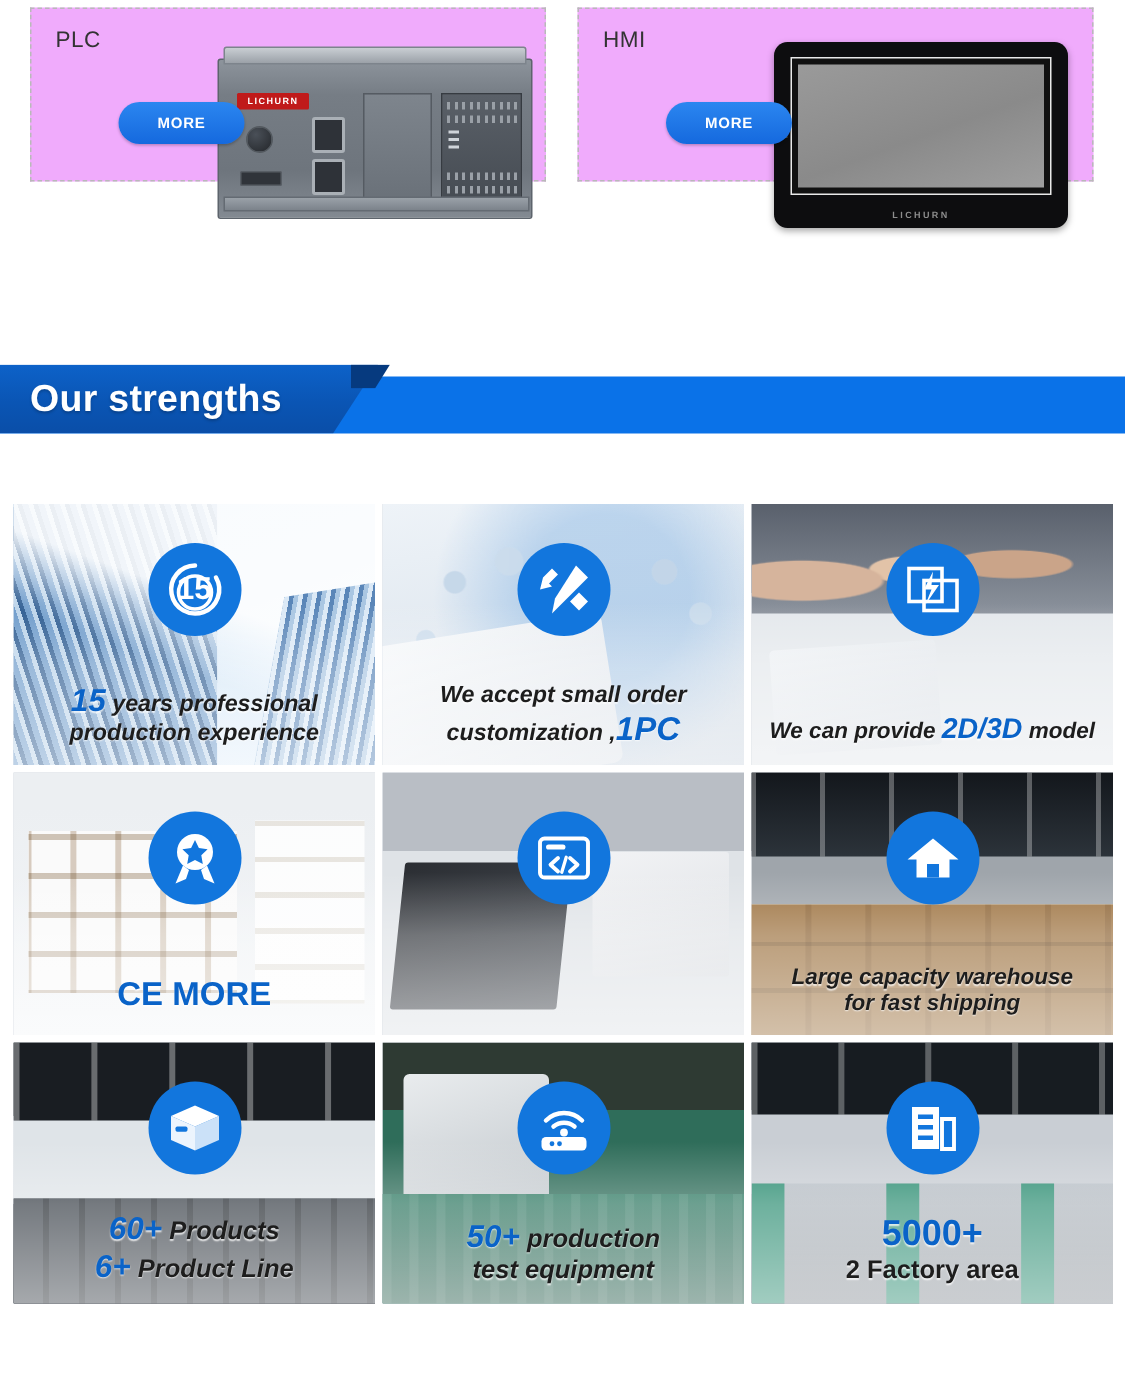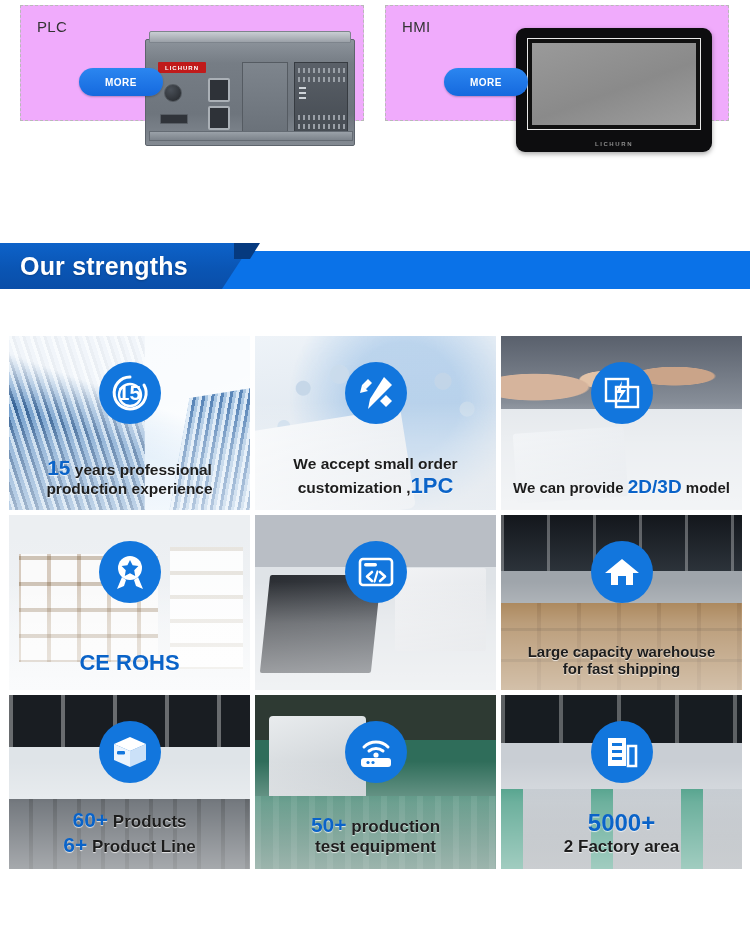--- a/index.html
+++ b/index.html
@@ -161,21 +161,21 @@
     left:0; right:0; text-align:center; top:19px;
   }
 
   .caption {
     position:absolute; left:6px; right:6px; bottom:12px;
     text-align:center; line-height:1.16;
     font-size:15.5px; color:#1d1d1d; font-weight:600;
     text-shadow:0 1px 1px rgba(255,255,255,.75);
   }
   .caption .hl { color:#0a63c8; font-weight:bold; }
-  .caption .line { display:block; }
+  .caption .line { display:block;font-style:italic; }
   .caption.stacked { font-size:17px; }
   .caption.stacked .hl { font-size:21px; }
   .c-cerohs { bottom:14px; }
   .c-cerohs .hl { font-size:22px; display:block; }
   .c-cerohs .sub { display:block; font-size:18px; color:#151515; }
   .c-5000 .hl { font-size:24px; display:block; }
   .c-5000 .sub { display:block; font-size:17px; }
 
   
   .bg-towers {
@@ -431,21 +431,21 @@
       <div class="veil"></div>
       <div class="badge">
         <svg width="40" height="40" viewBox="0 0 40 40">
           <circle cx="20" cy="16" r="12" fill="#fff"></circle>
           <path d="M20 8 l2.6 5.3 5.8.8 -4.2 4.1 1 5.8 -5.2-2.7 -5.2 2.7 1-5.8 -4.2-4.1 5.8-.8Z" fill="#1276dd"></path>
           <path d="M12 25 L7 37 L14 34 L16 28 Z" fill="#fff"></path>
           <path d="M28 25 L33 37 L26 34 L24 28 Z" fill="#fff"></path>
         </svg>
       </div>
       <div class="caption c-cerohs">
-        <b class="hl">CE ROHS</b>
+        <b class="hl">CE MORE</b>
       </div>
     </div>
 
     <div class="cell">
       <div class="bg bg-rnd"></div>
       <div class="veil"></div>
       <div class="badge">
         <svg width="40" height="40" viewBox="0 0 40 40">
           <rect x="4" y="7" width="32" height="26" rx="3" fill="none" stroke="#fff" stroke-width="2.6"></rect>
           <rect x="8" y="11" width="13" height="3.4" rx="1.7" fill="#fff"></rect>

